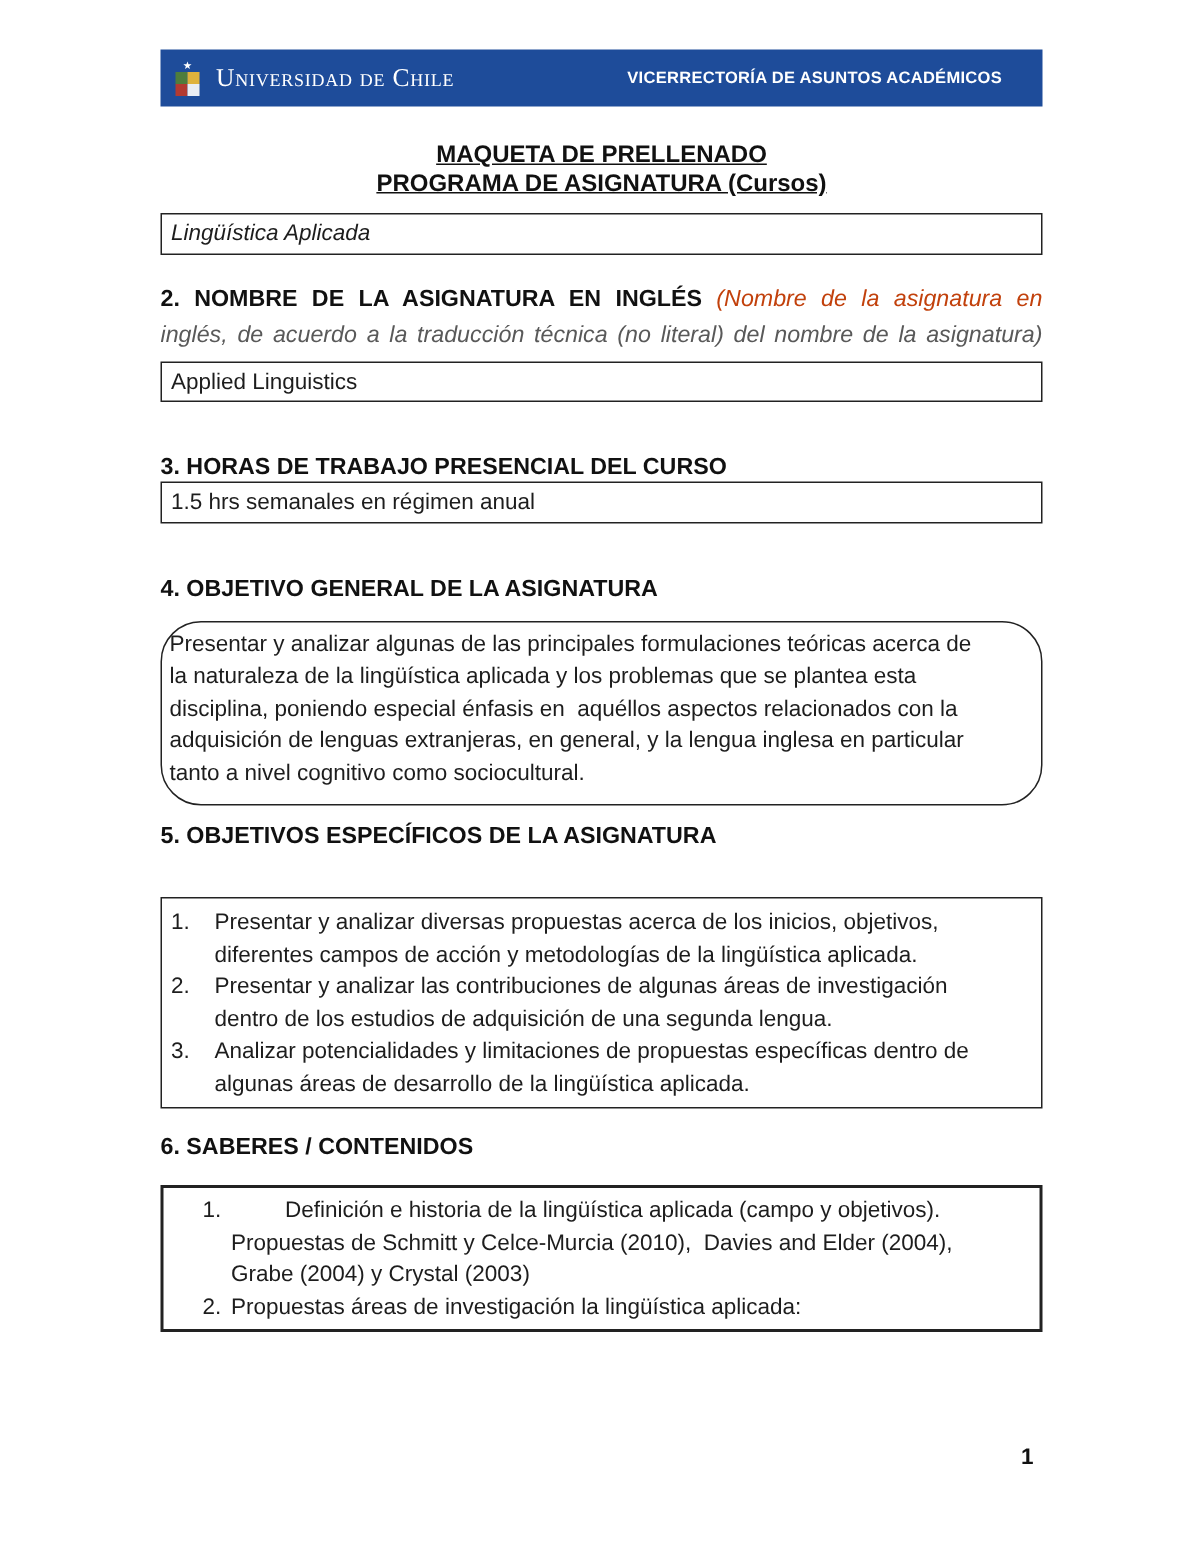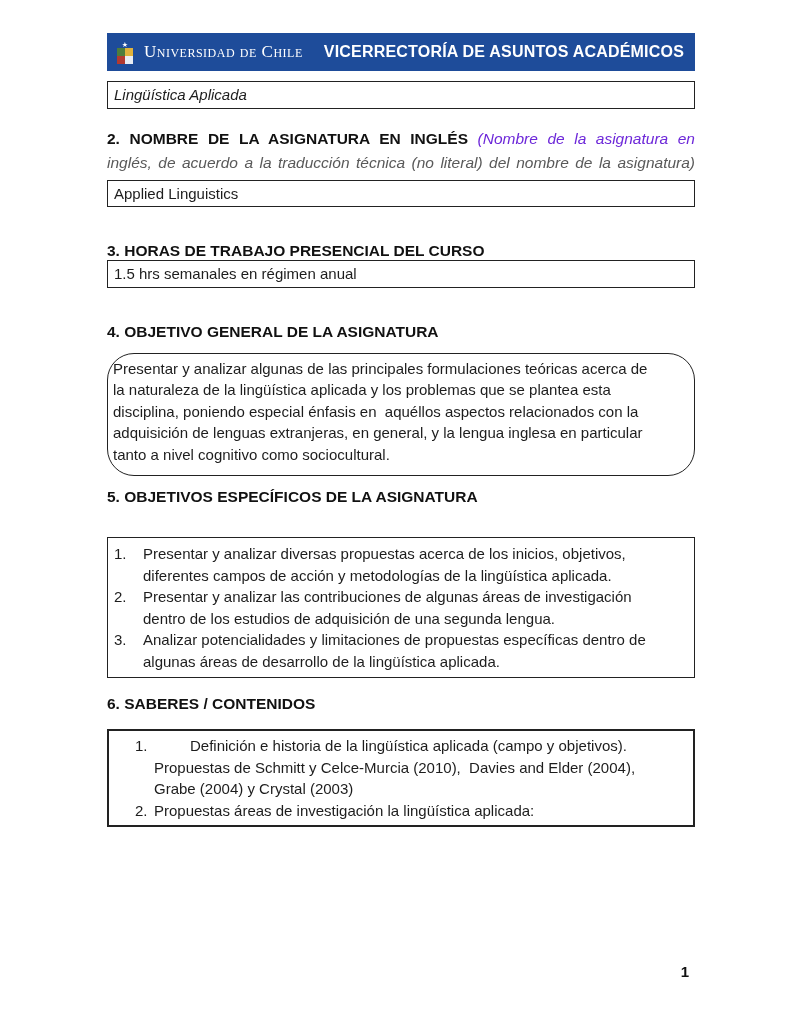--- a/index.html
+++ b/index.html
@@ -13,22 +13,22 @@
   .banner { margin-top:33px; height:38px; display:flex; align-items:center; background:#1e4c9a; }
   .logo { margin-left:6px; width:24px; display:flex; flex-direction:column; align-items:center; flex:none; }
   .star { color:#ffffff; font-size:7px; line-height:7px; }
   .shield { width:16px; height:16px; display:grid; grid-template-columns:8px 8px; grid-template-rows:8px 8px; }
   .shield span { display:block; }
   .uname {
     color:#ffffff; margin-left:7px; font-family:"Liberation Serif", serif;
     font-variant:small-caps; font-size:17px; letter-spacing:0.5px; white-space:nowrap;
   }
   .office {
-    margin-left:auto; padding-right:11px; color:#ffffff; font-weight:bold;
-    font-size:16px; letter-spacing:0.2px; white-space:nowrap;
+    margin-left:auto; padding-right:27px; color:#ffffff; font-weight:bold;
+    font-size:11px; letter-spacing:0.2px; white-space:nowrap;
   }
 
   
   .title { margin-top:23px; text-align:center; font-weight:bold; font-size:16px; line-height:19px; color:#111; }
   .title div { text-decoration:underline; }
 
   
   .shead { margin:0; font-weight:bold; font-size:15.5px; line-height:18px; color:#111; }
   .h-s1 { margin-top:16px; }
   .h-s2 { margin-top:18px; line-height:24px; }
@@ -80,25 +80,29 @@
             <span style="background: rgb(78, 125, 60);"></span>
             <span style="background: rgb(223, 178, 60);"></span>
             <span style="background: rgb(178, 58, 49);"></span>
             <span style="background: rgb(233, 237, 244);"></span>
           </span>
       </div>
       <div class="uname">Universidad de Chile</div>
       <div class="office">VICERRECTORÍA DE ASUNTOS ACADÉMICOS</div>
     </header>
 
+    <div class="title">
+      <div>MAQUETA DE PRELLENADO</div>
+      <div>PROGRAMA DE ASIGNATURA (Cursos)</div>
+    </div>
 
     <div class="fbox b-s1"><span class="italic">Lingüística Aplicada</span></div>
 
     <div class="shead h-s2">
-      <div class="jline"><span>2. NOMBRE DE LA ASIGNATURA EN INGLÉS</span> <span class="note" style="color: #6d28d9;">(Nombre de la asignatura en</span></div>
+      <div class="jline"><span>2. NOMBRE DE LA ASIGNATURA EN INGLÉS</span> <span class="note" style="color: #c2410c;">(Nombre de la asignatura en</span></div>
       <div class="jline note" style="color: rgb(89, 89, 89);">inglés, de acuerdo a la traducción técnica (no literal) del nombre de la asignatura)</div>
     </div>
     <div class="fbox b-s2"><span>Applied Linguistics</span></div>
 
     <p class="shead h-s3">3. HORAS DE TRABAJO PRESENCIAL DEL CURSO</p>
     <div class="fbox b-s3"><span>1.5 hrs semanales en régimen anual</span></div>
 
     <p class="shead h-s4">4. OBJETIVO GENERAL DE LA ASIGNATURA</p>
     <div class="fbox b-s4 prewrap">Presentar y analizar algunas de las principales formulaciones teóricas acerca de
 la naturaleza de la lingüística aplicada y los problemas que se plantea esta

